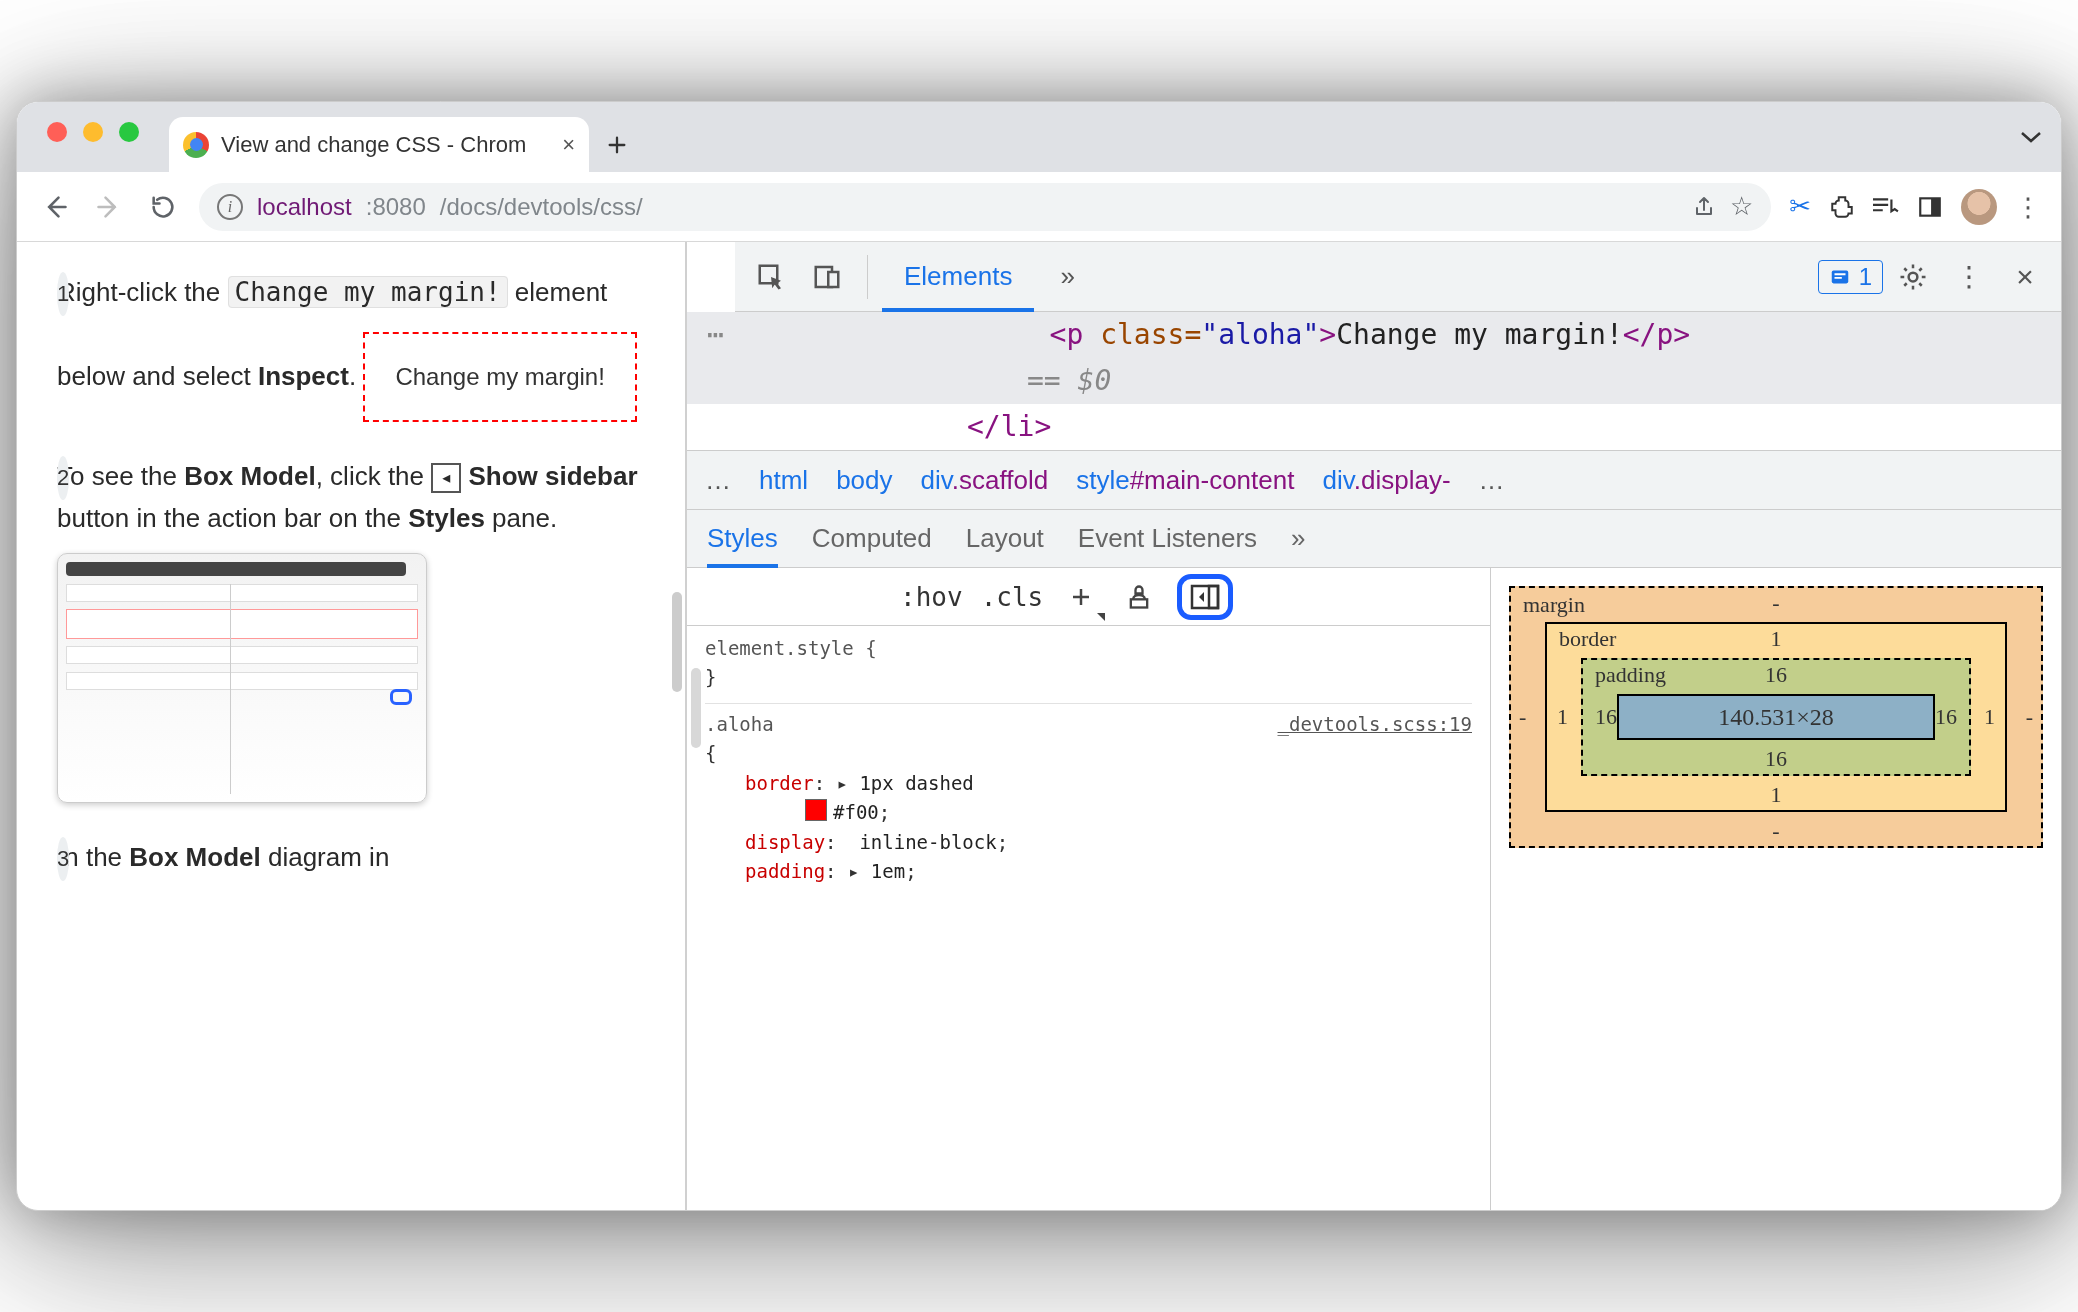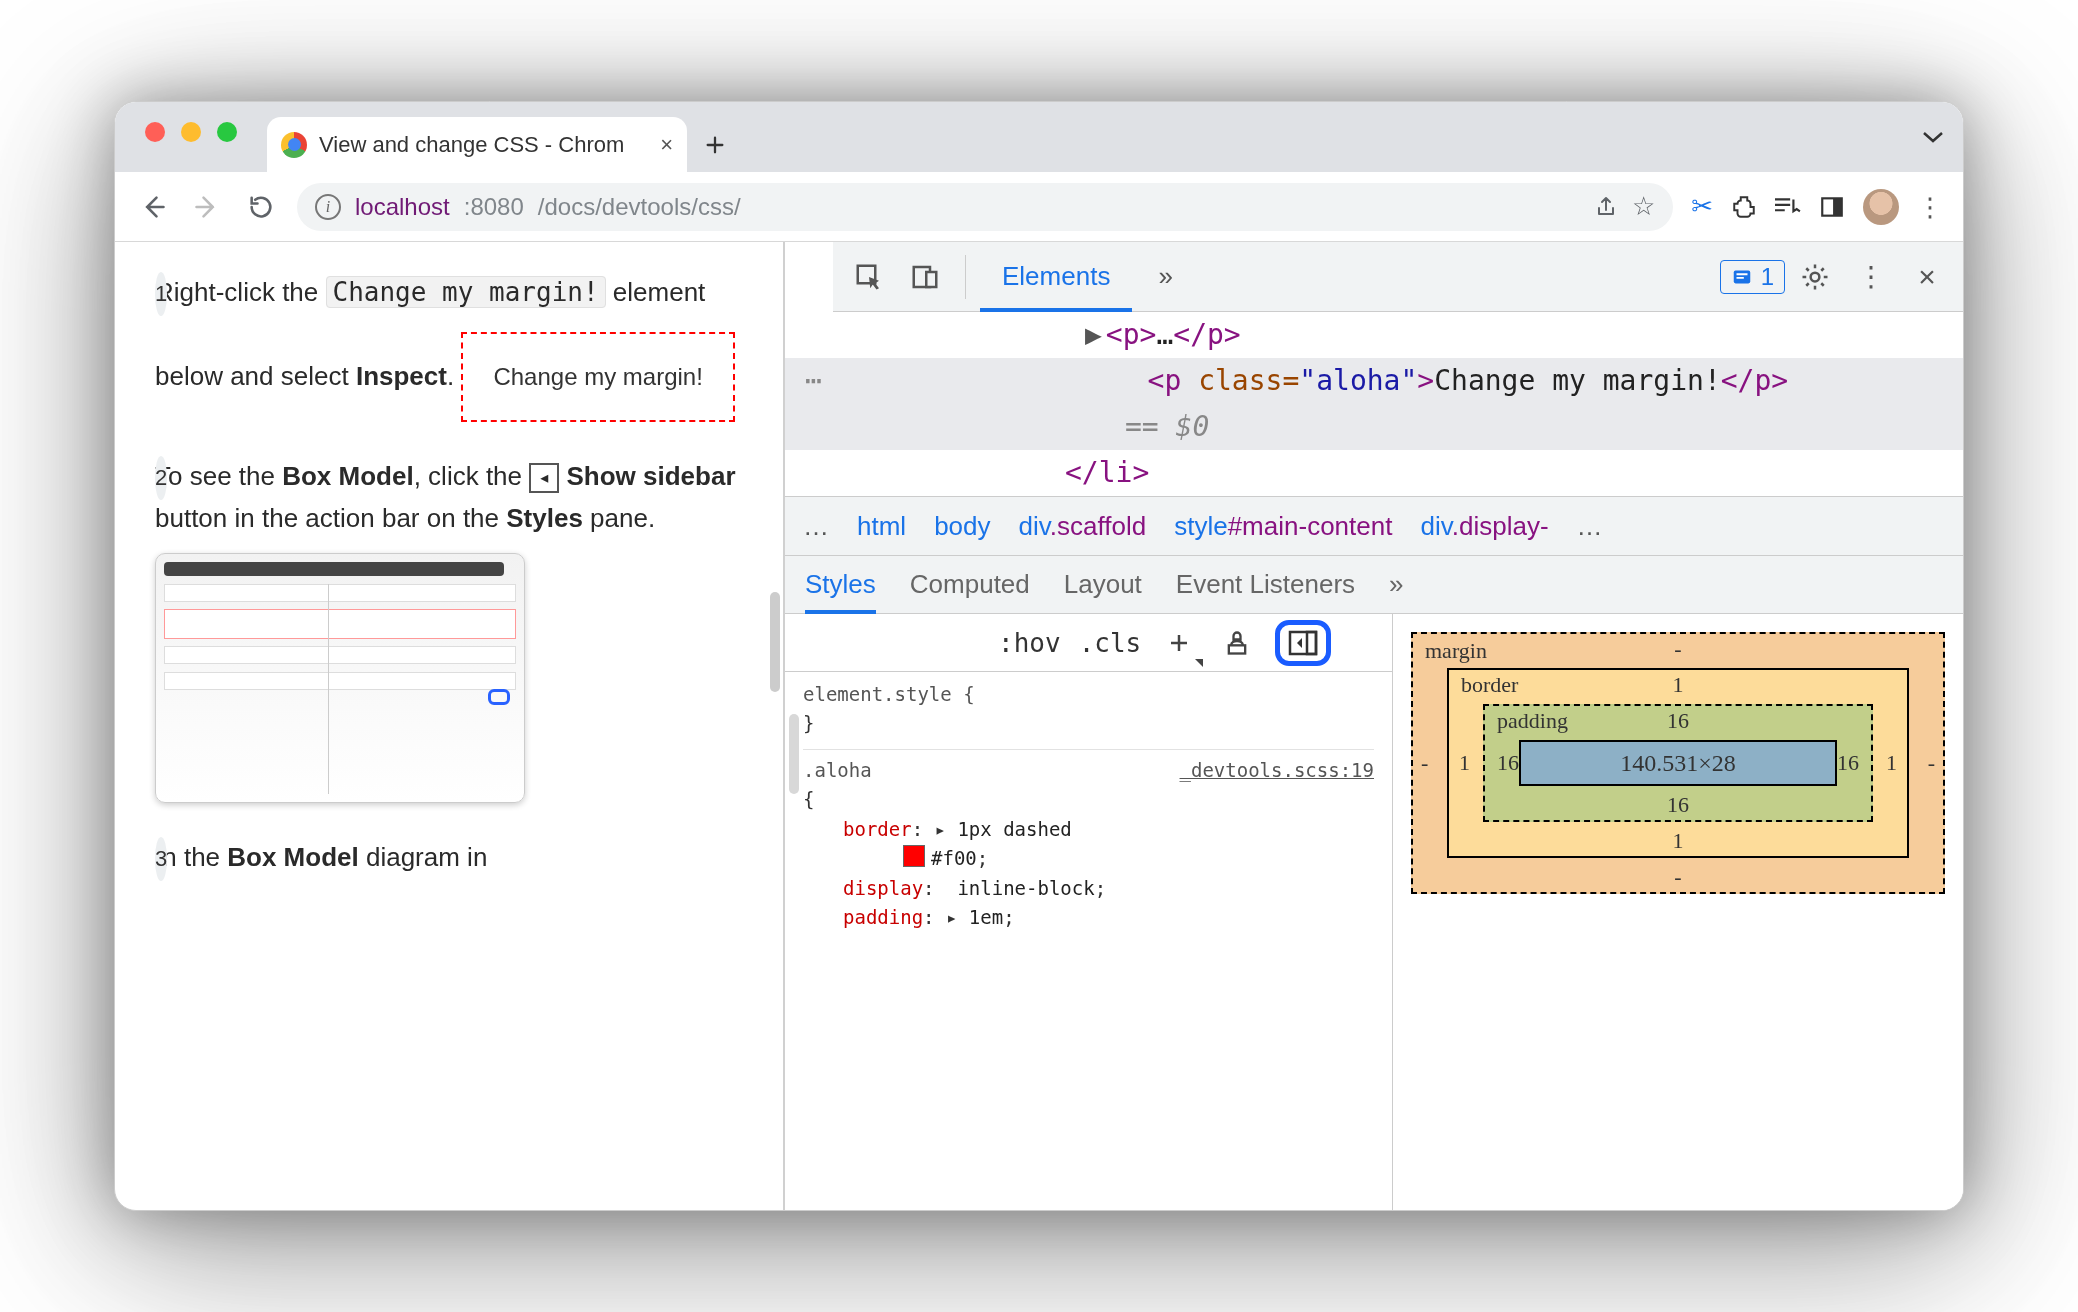--- a/index.html
+++ b/index.html
@@ -13,21 +13,21 @@
     align-items: center;
     justify-content: center;
   }
 
   
   .drop-shadow {
     filter: drop-shadow(0 30px 80px rgba(0,0,0,.35))
             drop-shadow(0 0 30px rgba(0,0,0,.35));
   }
   .browser {
-    width: 1850px;
+    width: 2046px;
     height: 1110px;
     border-radius: 22px;
     background: #fff;
     overflow: hidden;
     display: flex;
     flex-direction: column;
     border: 1px solid #ccc;
   }
 
   
@@ -331,21 +331,20 @@
           <svg width="30" height="30" viewBox="0 0 24 24">
                 <circle cx="12" cy="12" r="3.5" stroke="#555" stroke-width="2" fill="none"></circle>
                 <path d="M12 2v3M12 19v3M2 12h3M19 12h3M5 5l2 2M17 17l2 2M19 5l-2 2M5 19l2-2" stroke="#555" stroke-width="2"></path>
               </svg>
         </div>
         <div class="sq" style="font-size:28px;">⋮</div>
         <div class="sq" style="font-size:30px;">×</div>
       </div>
 
       <div class="dom">
-        <div class="line" style="padding-left:300px;"><span class="arrow">▶</span><span class="tag">&lt;p&gt;</span><span class="txt">…</span><span class="tag">&lt;/p&gt;</span></div>
         <div class="line sel" style="padding-left:20px;">
           <span class="dots">⋯</span>
           <span style="display:inline-block;width:270px;"></span>
           <span class="tag">&lt;p </span><span class="attrn">class=</span><span class="attrv">"aloha"</span><span class="tag">&gt;</span><span class="txt">Change my margin!</span><span class="tag">&lt;/p&gt;</span>
         </div>
         <div class="line sel" style="padding-left:340px;"><span class="eq">== $0</span></div>
         <div class="line" style="padding-left:280px;"><span class="tag">&lt;/li&gt;</span></div>
       </div>
 
       <div class="crumb">

